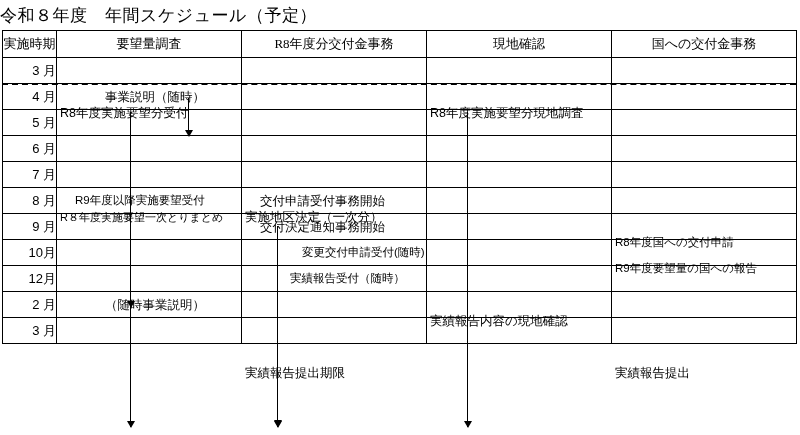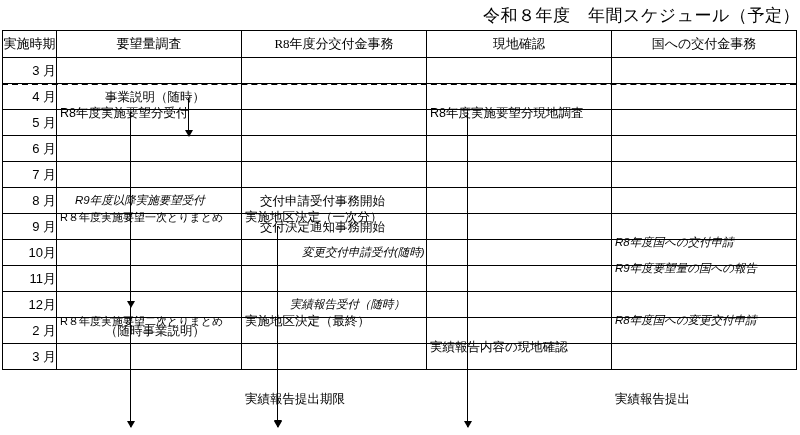--- a/index.html
+++ b/index.html
@@ -17,21 +17,21 @@
   #page {
     position: relative;
     width: 800px;
     height: 435px;
   }
   #title {
     position: absolute;
     top: 4px;
     left: 0;
     width: 800px;
-    text-align: right;
+    text-align: left;
     font-size: 17px;
     letter-spacing: 0.5px;
     white-space: nowrap;
   }
   #sched-wrap {
     position: absolute;
     top: 30px;
     left: 2px;
     width: 794px;
   }
@@ -73,21 +73,21 @@
     top: 50%;
     transform: translateY(-50%);
     white-space: nowrap;
     font-size: 12.5px;
     line-height: 1;
   }
   .ctext.ind0  { left: 3px; margin-top: 42px; }
   .ctext.ind1  { left: 18px; }
   .ctext.ind2  { left: 48px; }
   .ctext.ind3  { left: 60px; text-align: right; }
-  .ctext.small { font-size: 11.5px; font-style: italic; }
+  .ctext.small { font-size: 11.5px; }
   .ctext.tiny  { font-size: 11px; }
 
   
   #dashline {
     position: absolute;
     left: 0;
     width: 794px;
     height: 0;
     border-top: 2.5px dashed #000000;
     pointer-events: none;
@@ -323,43 +323,20 @@
                 <span class="ctext ind0"></span>
               </div>
             </td>
             <td>
               <div class="cellbox">
                 <span class="ctext ind0"></span>
               </div>
             </td>
           </tr>
           <tr>
-            <td class="month-cell">11月</td>
-            <td>
-              <div class="cellbox">
-                <span class="ctext ind0 tiny">R８年度実施要望二次とりまとめ</span>
-              </div>
-            </td>
-            <td>
-              <div class="cellbox">
-                <span class="ctext ind0">実施地区決定（最終）</span>
-              </div>
-            </td>
-            <td>
-              <div class="cellbox">
-                <span class="ctext ind0"></span>
-              </div>
-            </td>
-            <td>
-              <div class="cellbox">
-                <span class="ctext ind0 small">R8年度国への変更交付申請</span>
-              </div>
-            </td>
-          </tr>
-          <tr>
             <td class="month-cell">12月</td>
             <td>
               <div class="cellbox">
                 <span class="ctext ind0"></span>
               </div>
             </td>
             <td>
               <div class="cellbox">
                 <span class="ctext ind2 small">実績報告受付（随時）</span>
               </div>

